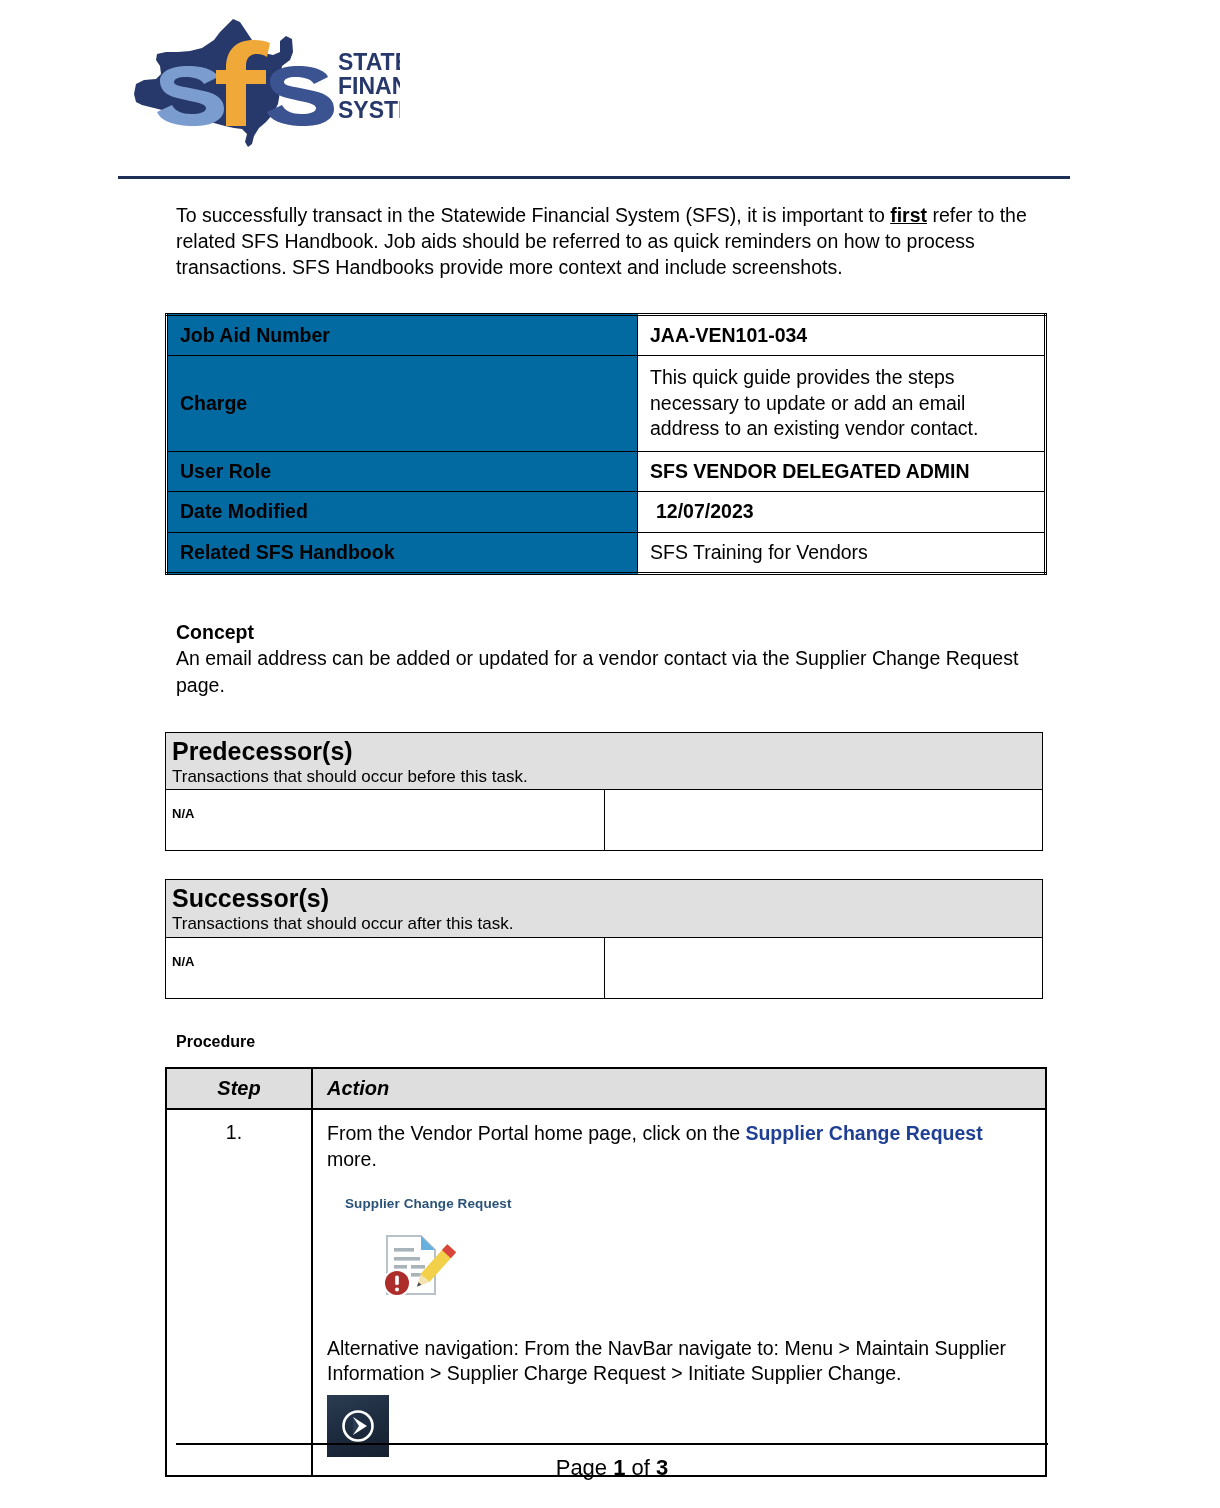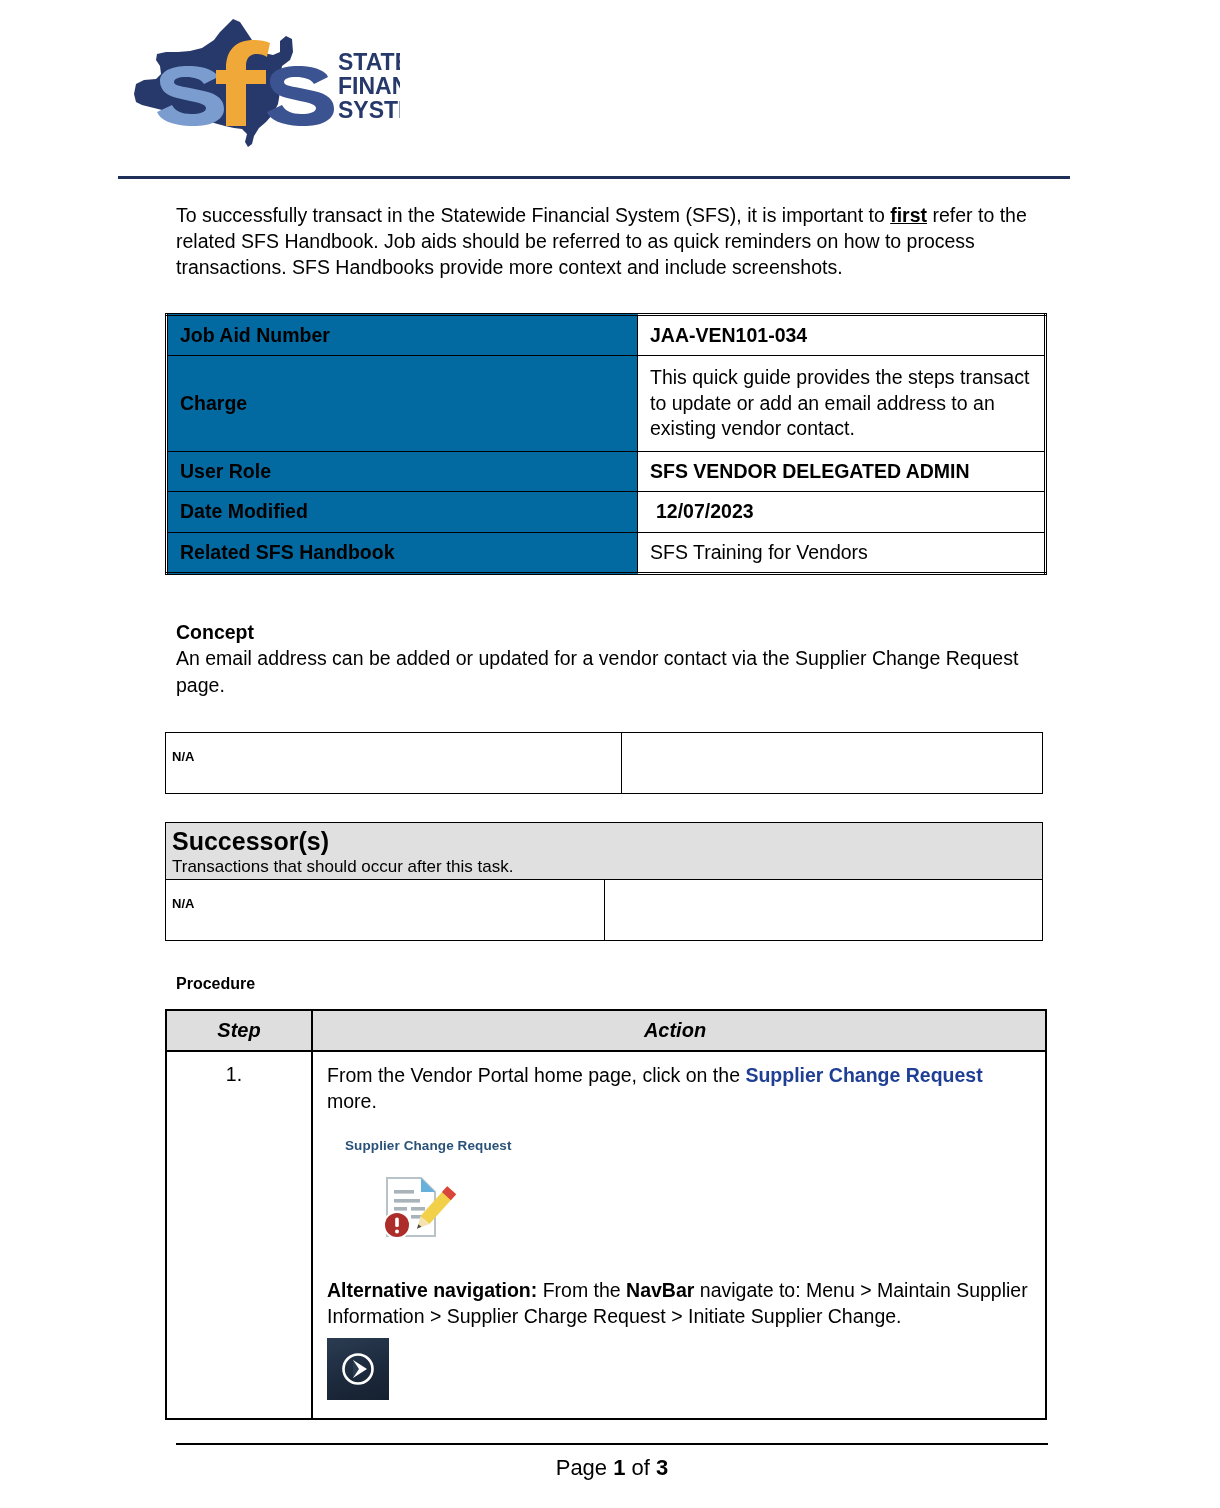--- a/index.html
+++ b/index.html
@@ -172,21 +172,21 @@
     vertical-align: top;
   }
   .proc-table th {
     background: #dedede;
     font-size: 20px;
     font-weight: bold;
     padding: 8px 10px;
     font-style: italic;
   }
   .proc-table th.step-col { width: 124px; text-align: center; }
-  .proc-table th.action-col { text-align: center; padding-left: 2px; }
+  .proc-table th.action-col { text-align: left; padding-left: 14px; }
   .proc-table td.step-cell {
     text-align: center;
     font-size: 19.5px;
     padding: 11px 10px 0 0;
   }
   .proc-table td.action-cell {
     padding: 11px 14px 18px 14px;
     font-size: 19.5px;
     line-height: 1.33;
   }
@@ -202,21 +202,21 @@
     letter-spacing: 0.1px;
     margin-bottom: 18px;
   }
   .tile-icon { margin-left: 32px; }
 
   .alt-nav {
     margin-top: 26px;
     font-size: 19.5px;
     line-height: 1.33;
   }
-  .alt-nav b { font-weight: bold; }
+  .alt-nav b { font-weight: normal; }
 
   .navbar-icon-box {
     margin-top: 8px;
     width: 62px;
     height: 62px;
     background: linear-gradient(160deg,#2b3c52 0%,#1c2a3d 55%,#16202f 100%);
     display: flex;
     align-items: center;
     justify-content: center;
   }
@@ -279,21 +279,21 @@
     <p class="intro"><span>To successfully transact in the Statewide Financial System (SFS), it is important to </span><u>first</u><span> refer to the related SFS Handbook. Job aids should be referred to as quick reminders on how to process transactions. SFS Handbooks provide more context and include screenshots.</span></p>
 
     <table class="info-table">
       <tbody>
         <tr>
           <td class="lbl">Job Aid Number</td>
           <td class="val b">JAA-VEN101-034</td>
         </tr>
         <tr>
           <td class="lbl">Charge</td>
-          <td class="val tall">This quick guide provides the steps transact to update or add an email address to an existing vendor contact.</td>
+          <td class="val tall">This quick guide provides the steps necessary to update or add an email address to an existing vendor contact.</td>
         </tr>
         <tr>
           <td class="lbl">User Role</td>
           <td class="val b">SFS VENDOR DELEGATED ADMIN</td>
         </tr>
         <tr>
           <td class="lbl">Date Modified</td>
           <td class="val b pad">12/07/2023</td>
         </tr>
         <tr>
@@ -305,20 +305,26 @@
 
     <div class="section-gap"></div>
 
     <h3 class="sec">Concept</h3>
     <p class="sec-body">An email address can be added or updated for a vendor contact via the Supplier Change Request page.</p>
 
     <div style="height:34px"></div>
 
     <table class="ps-table">
       <tbody>
+        <tr>
+          <td class="ps-head" colspan="2">
+            <span class="t">Predecessor(s)</span>
+            <span class="s">Transactions that should occur before this task.</span>
+          </td>
+        </tr>
         <tr class="ps-row">
           <td class="c1">N/A</td>
           <td></td>
         </tr>
       </tbody>
     </table>
 
     <div style="height:28px"></div>
 
     <table class="ps-table">

